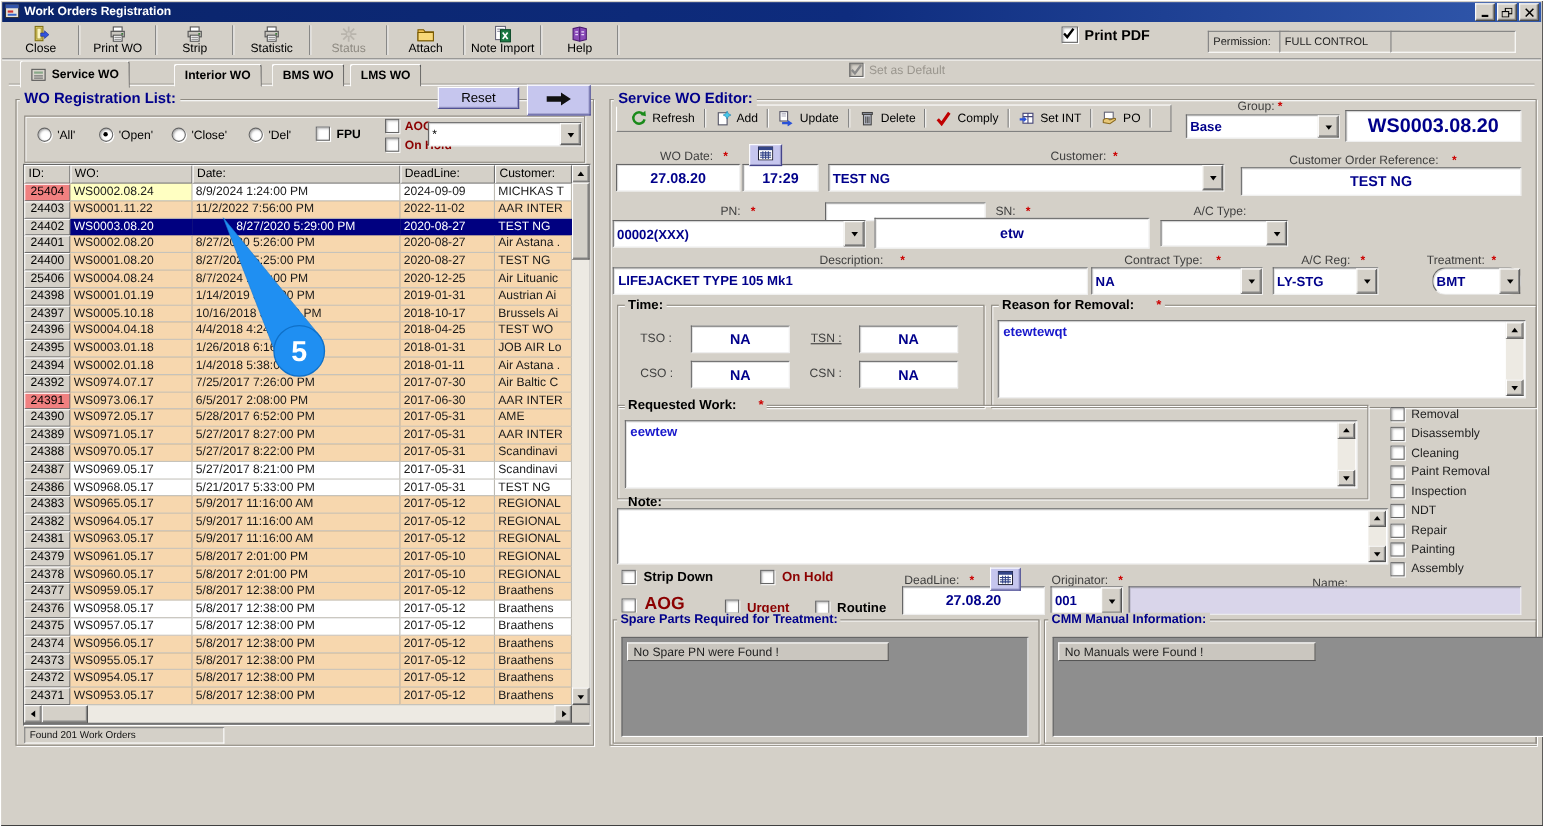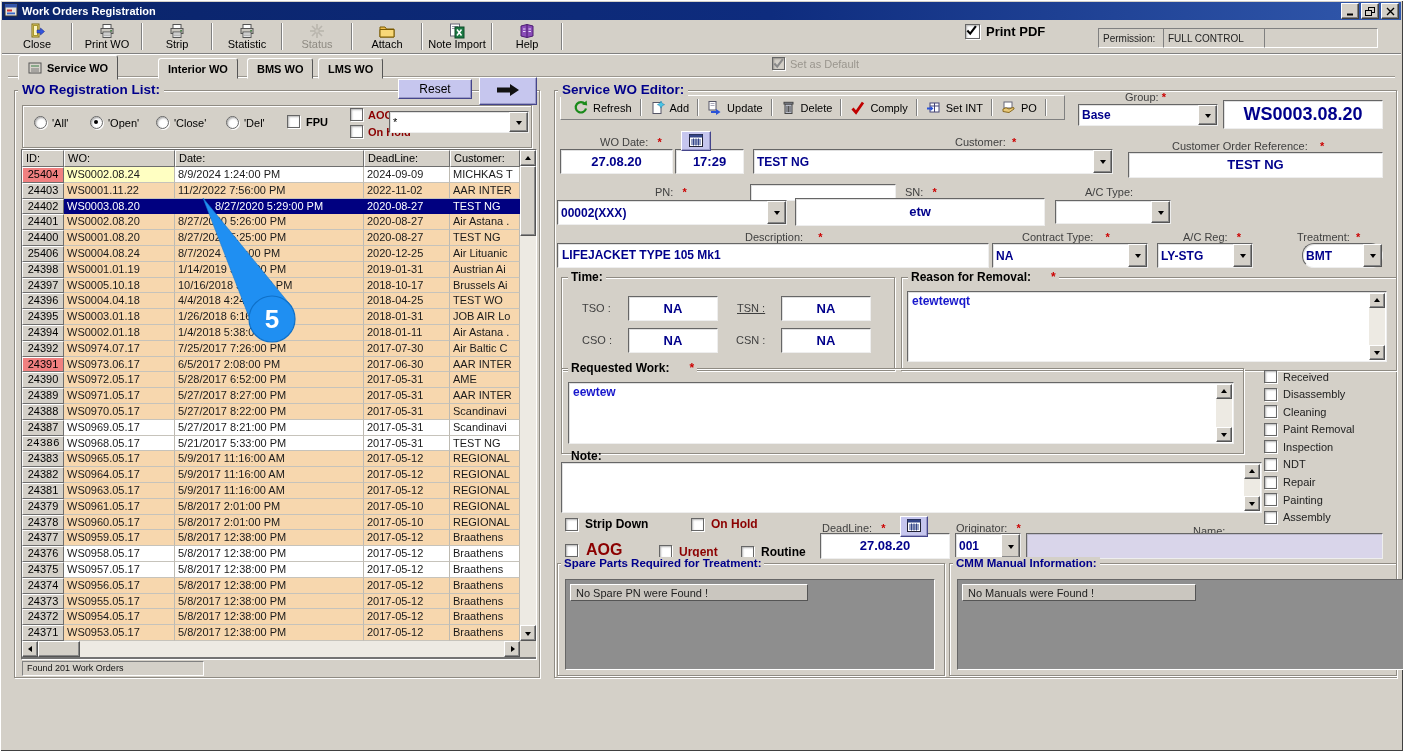--- a/index.html
+++ b/index.html
@@ -433,21 +433,21 @@
           <div class="gc" style="width: 70px;">Scandinavi</div>
         </div>
         <div class="grow bg-white" style="top: 269.8px;">
           <div class="cid" style="width: 42px;">24387</div>
           <div class="gc" style="width: 111px;">WS0969.05.17</div>
           <div class="gc" style="width: 189px;">5/27/2017 8:21:00 PM</div>
           <div class="gc" style="width: 86px;">2017-05-31</div>
           <div class="gc" style="width: 70px;">Scandinavi</div>
         </div>
         <div class="grow bg-white" style="top: 285.6px;">
-          <div class="cid" style="width: 42px; font-family: Liberation Mono, monospace;">24386</div>
+          <div class="cid" style="width: 42px;">24386</div>
           <div class="gc" style="width: 111px;">WS0968.05.17</div>
           <div class="gc" style="width: 189px;">5/21/2017 5:33:00 PM</div>
           <div class="gc" style="width: 86px;">2017-05-31</div>
           <div class="gc" style="width: 70px;">TEST NG</div>
         </div>
         <div class="grow bg-peach" style="top: 301.4px;">
           <div class="cid" style="width: 42px;">24383</div>
           <div class="gc" style="width: 111px;">WS0965.05.17</div>
           <div class="gc" style="width: 189px;">5/9/2017 11:16:00 AM</div>
           <div class="gc" style="width: 86px;">2017-05-12</div>
@@ -733,21 +733,21 @@
         </div>
       <div class="sbtn" style="left:0;bottom:0;width:16px;height:15px;">
           <span class="darr"></span>
         </div>
     </div>
   </div>
 
   <div id="tchecks" class="abs" style="left:1264px;top:370px;display:flex;flex-direction:column;gap:4.6px;">
       <div class="tcheck">
         <span class="cbx"></span>
-        <span style="color: rgb(34, 34, 34);">Received</span>
+        <span style="color: rgb(34, 34, 34);">Removal</span>
       </div>
       <div class="tcheck">
         <span class="cbx"></span>
         <span style="color: rgb(34, 34, 34);">Disassembly</span>
       </div>
       <div class="tcheck">
         <span class="cbx"></span>
         <span style="color: rgb(34, 34, 34);">Cleaning</span>
       </div>
       <div class="tcheck">

